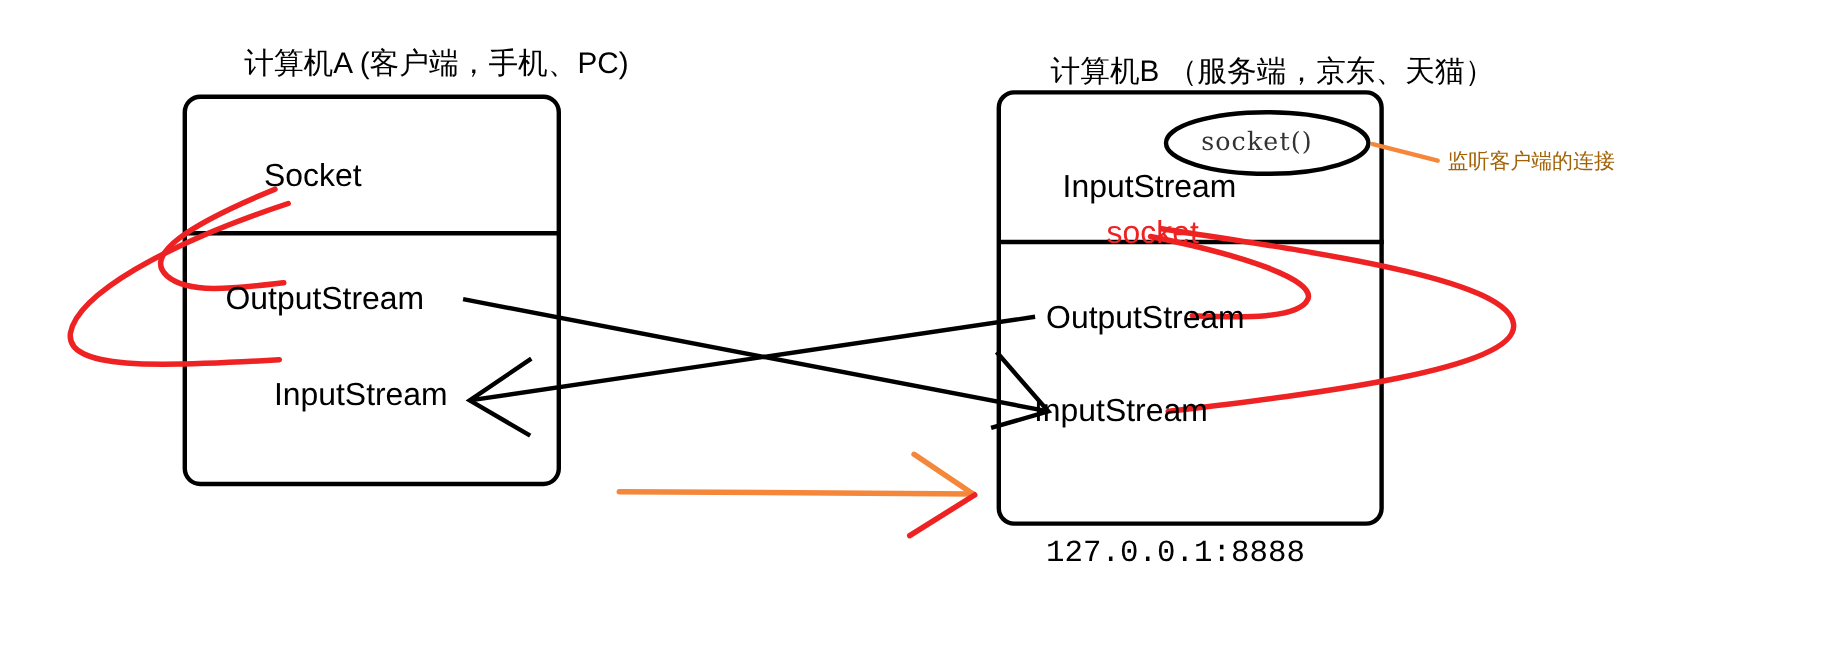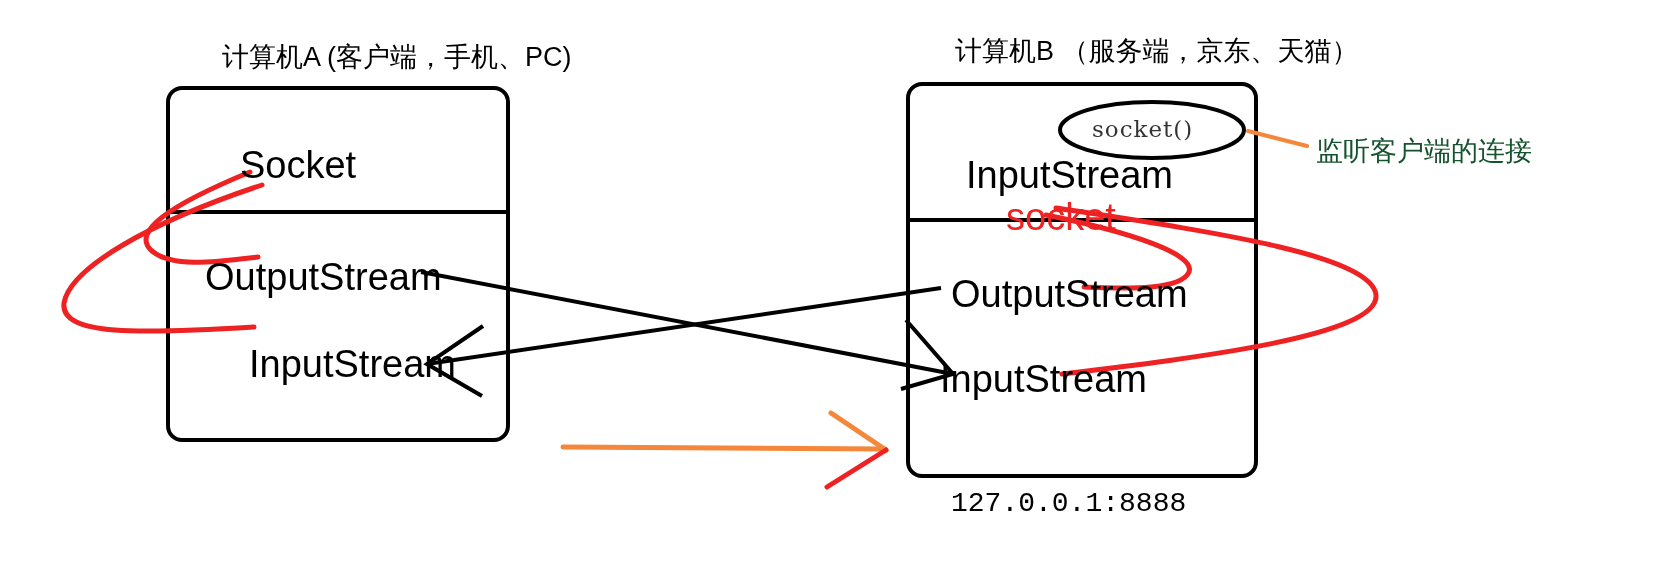--- a/index.html
+++ b/index.html
@@ -28,32 +28,32 @@
     position: absolute;
     white-space: nowrap;
     color: #000000;
     font-family: "Liberation Sans", sans-serif;
     line-height: 1;
   }
   .title {
     font-size: 27px;
   }
   .boxlabel {
-    font-size: 38px;
+    font-size: 29px;
   }
   .ip {
     font-size: 28px;
     font-family: Liberation Mono, monospace;
   }
   .red {
     color: #ee2222;
   }
   .orange {
-    color: #14532d;
-    font-size: 27px;
+    color: #a16207;
+    font-size: 19px;
     font-family: Liberation Serif, serif;
   }
   .accept {
     font-family: "DejaVu Serif", "Liberation Serif", serif;
     font-size: 23px;
     color: #333333;
     letter-spacing: 1px;
   }
   .hello {
     font-family: "DejaVu Sans Mono", "Liberation Mono", monospace;
@@ -95,21 +95,21 @@
     <line x1="1248" y1="131" x2="1307" y2="146" stroke="#f4873a" stroke-width="4" stroke-linecap="round"></line>
 
     <line x1="563" y1="447" x2="885" y2="449" stroke="#f4873a" stroke-width="5" stroke-linecap="round"></line>
     <line x1="831" y1="413" x2="886" y2="450" stroke="#f4873a" stroke-width="5" stroke-linecap="round"></line>
     <line x1="886" y1="450" x2="827" y2="487" stroke="#ee2222" stroke-width="5" stroke-linecap="round"></line>
 
   </svg>
 
   <div class="lbl title" style="left:222px; top:44px;">计算机A (客户端，手机、PC)</div>
 
-  <div class="lbl title" style="left:955px; top:38px;">计算机B （服务端，京东、天猫）</div>
+  <div class="lbl title" style="left:955px; top:52px;">计算机B （服务端，京东、天猫）</div>
 
   <div class="lbl boxlabel" style="left:240px; top:146px;">Socket</div>
 
   <div class="lbl boxlabel" style="left:205px; top:258px;">OutputStream</div>
 
   <div class="lbl boxlabel" style="left:249px; top:345px;">InputStream</div>
 
   <div class="lbl boxlabel" style="left:966px; top:156px;">InputStream</div>
 
   <div class="lbl boxlabel red" style="left:1006px; top:198px;">socket</div>

